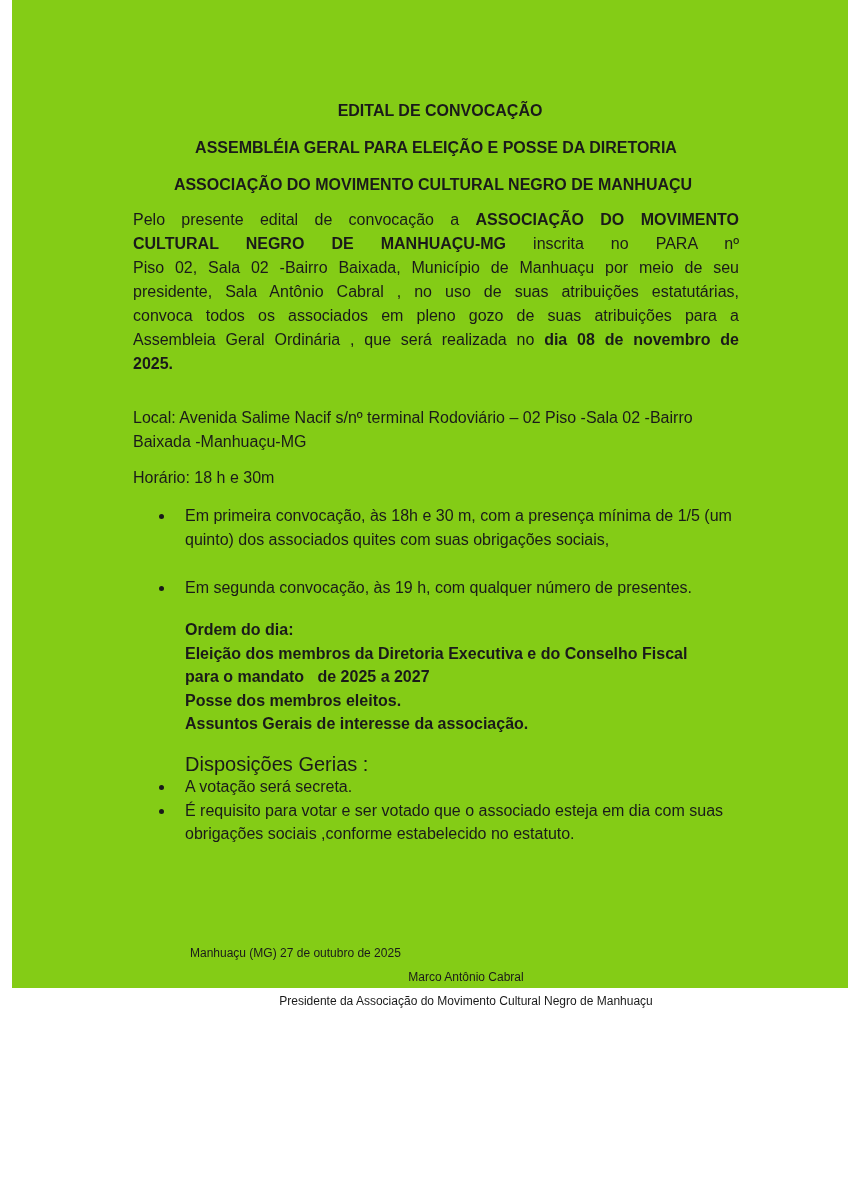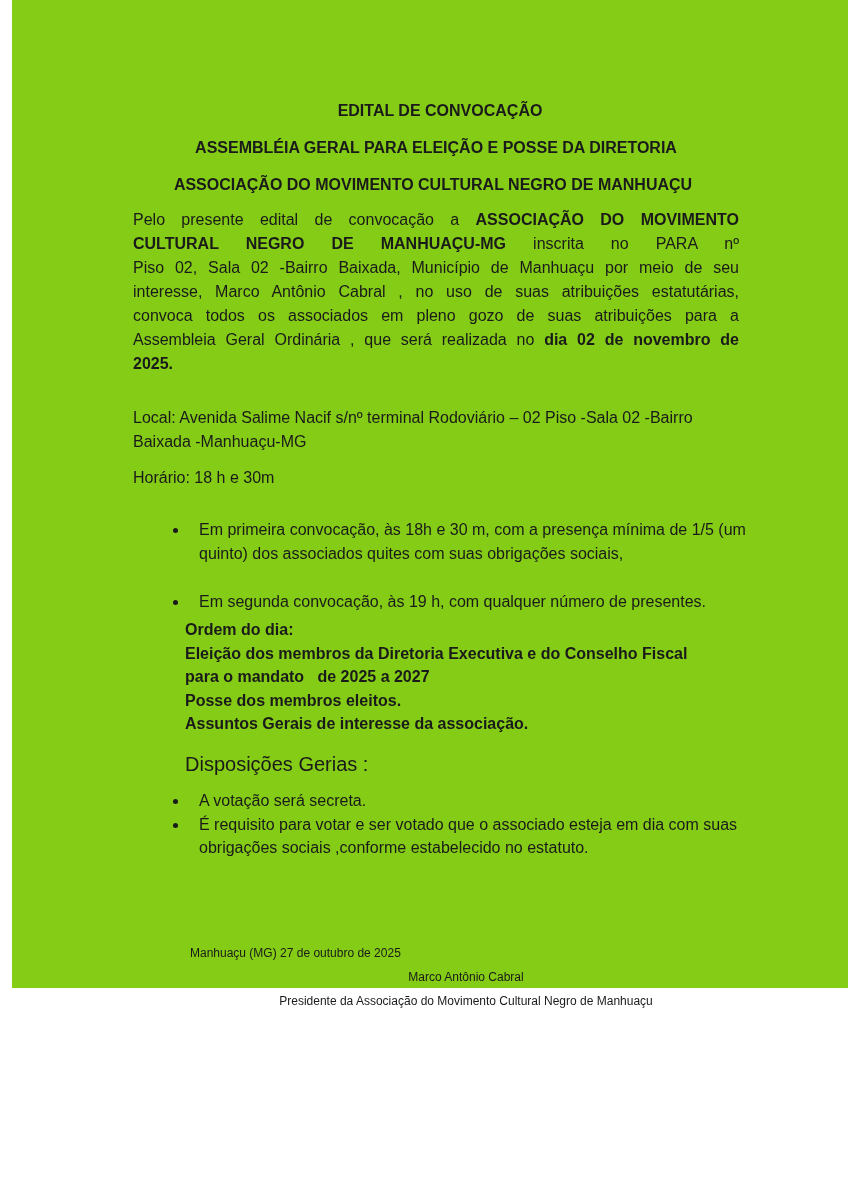--- a/index.html
+++ b/index.html
@@ -46,21 +46,21 @@
     .p1 { top: 208px; }
     .p1 .row { display: block; text-align: justify; text-align-last: justify; }
     .p1 .row.last { text-align-last: left; }
     .p2 { top: 406px; text-align: left; }
     .p3 { top: 466px; text-align: left; }
 
     .bullets {
       position: absolute;
       left: 121px;
       width: 620px;
-      margin: 14px;
+      margin: 0;
       padding: 0;
       list-style: none;
       font-size: 16px;
       line-height: 24px;
     }
     .bullets li {
       position: relative;
       padding-left: 52px;
     }
     .bullets li .dot {
@@ -112,23 +112,23 @@
 <div class="page">
 
   <h1 class="title t1">EDITAL DE CONVOCAÇÃO</h1>
   <h2 class="title t2">ASSEMBLÉIA GERAL PARA ELEIÇÃO E POSSE DA DIRETORIA</h2>
   <h2 class="title t3">ASSOCIAÇÃO DO MOVIMENTO CULTURAL NEGRO DE MANHUAÇU</h2>
 
   <p class="body-para p1">
     <span class="row"><span>Pelo presente edital de convocação a </span><b>ASSOCIAÇÃO DO MOVIMENTO</b></span>
     <span class="row"><b>CULTURAL NEGRO DE MANHUAÇU-MG</b><span> inscrita no PARA nº</span></span>
     <span class="row">Piso 02, Sala 02 -Bairro Baixada, Município de Manhuaçu por meio de seu</span>
-    <span class="row">interesse, Marco Antônio Cabral , no uso de suas atribuições estatutárias,</span>
+    <span class="row">presidente, Sala Antônio Cabral , no uso de suas atribuições estatutárias,</span>
     <span class="row">convoca todos os associados em pleno gozo de suas atribuições para a</span>
-    <span class="row"><span>Assembleia Geral Ordinária , que será realizada no </span><b>dia 02 de novembro de</b></span>
+    <span class="row"><span>Assembleia Geral Ordinária , que será realizada no </span><b>dia 08 de novembro de</b></span>
     <span class="row last"><b>2025.</b></span>
   </p>
 
   <p class="body-para p2">Local: Avenida Salime Nacif s/nº  terminal Rodoviário – 02 Piso -Sala 02 -Bairro Baixada -Manhuaçu-MG</p>
 
   <p class="body-para p3">Horário: 18 h e 30m</p>
 
   <ul class="bullets b1">
     <li>
       <span class="dot"></span>

